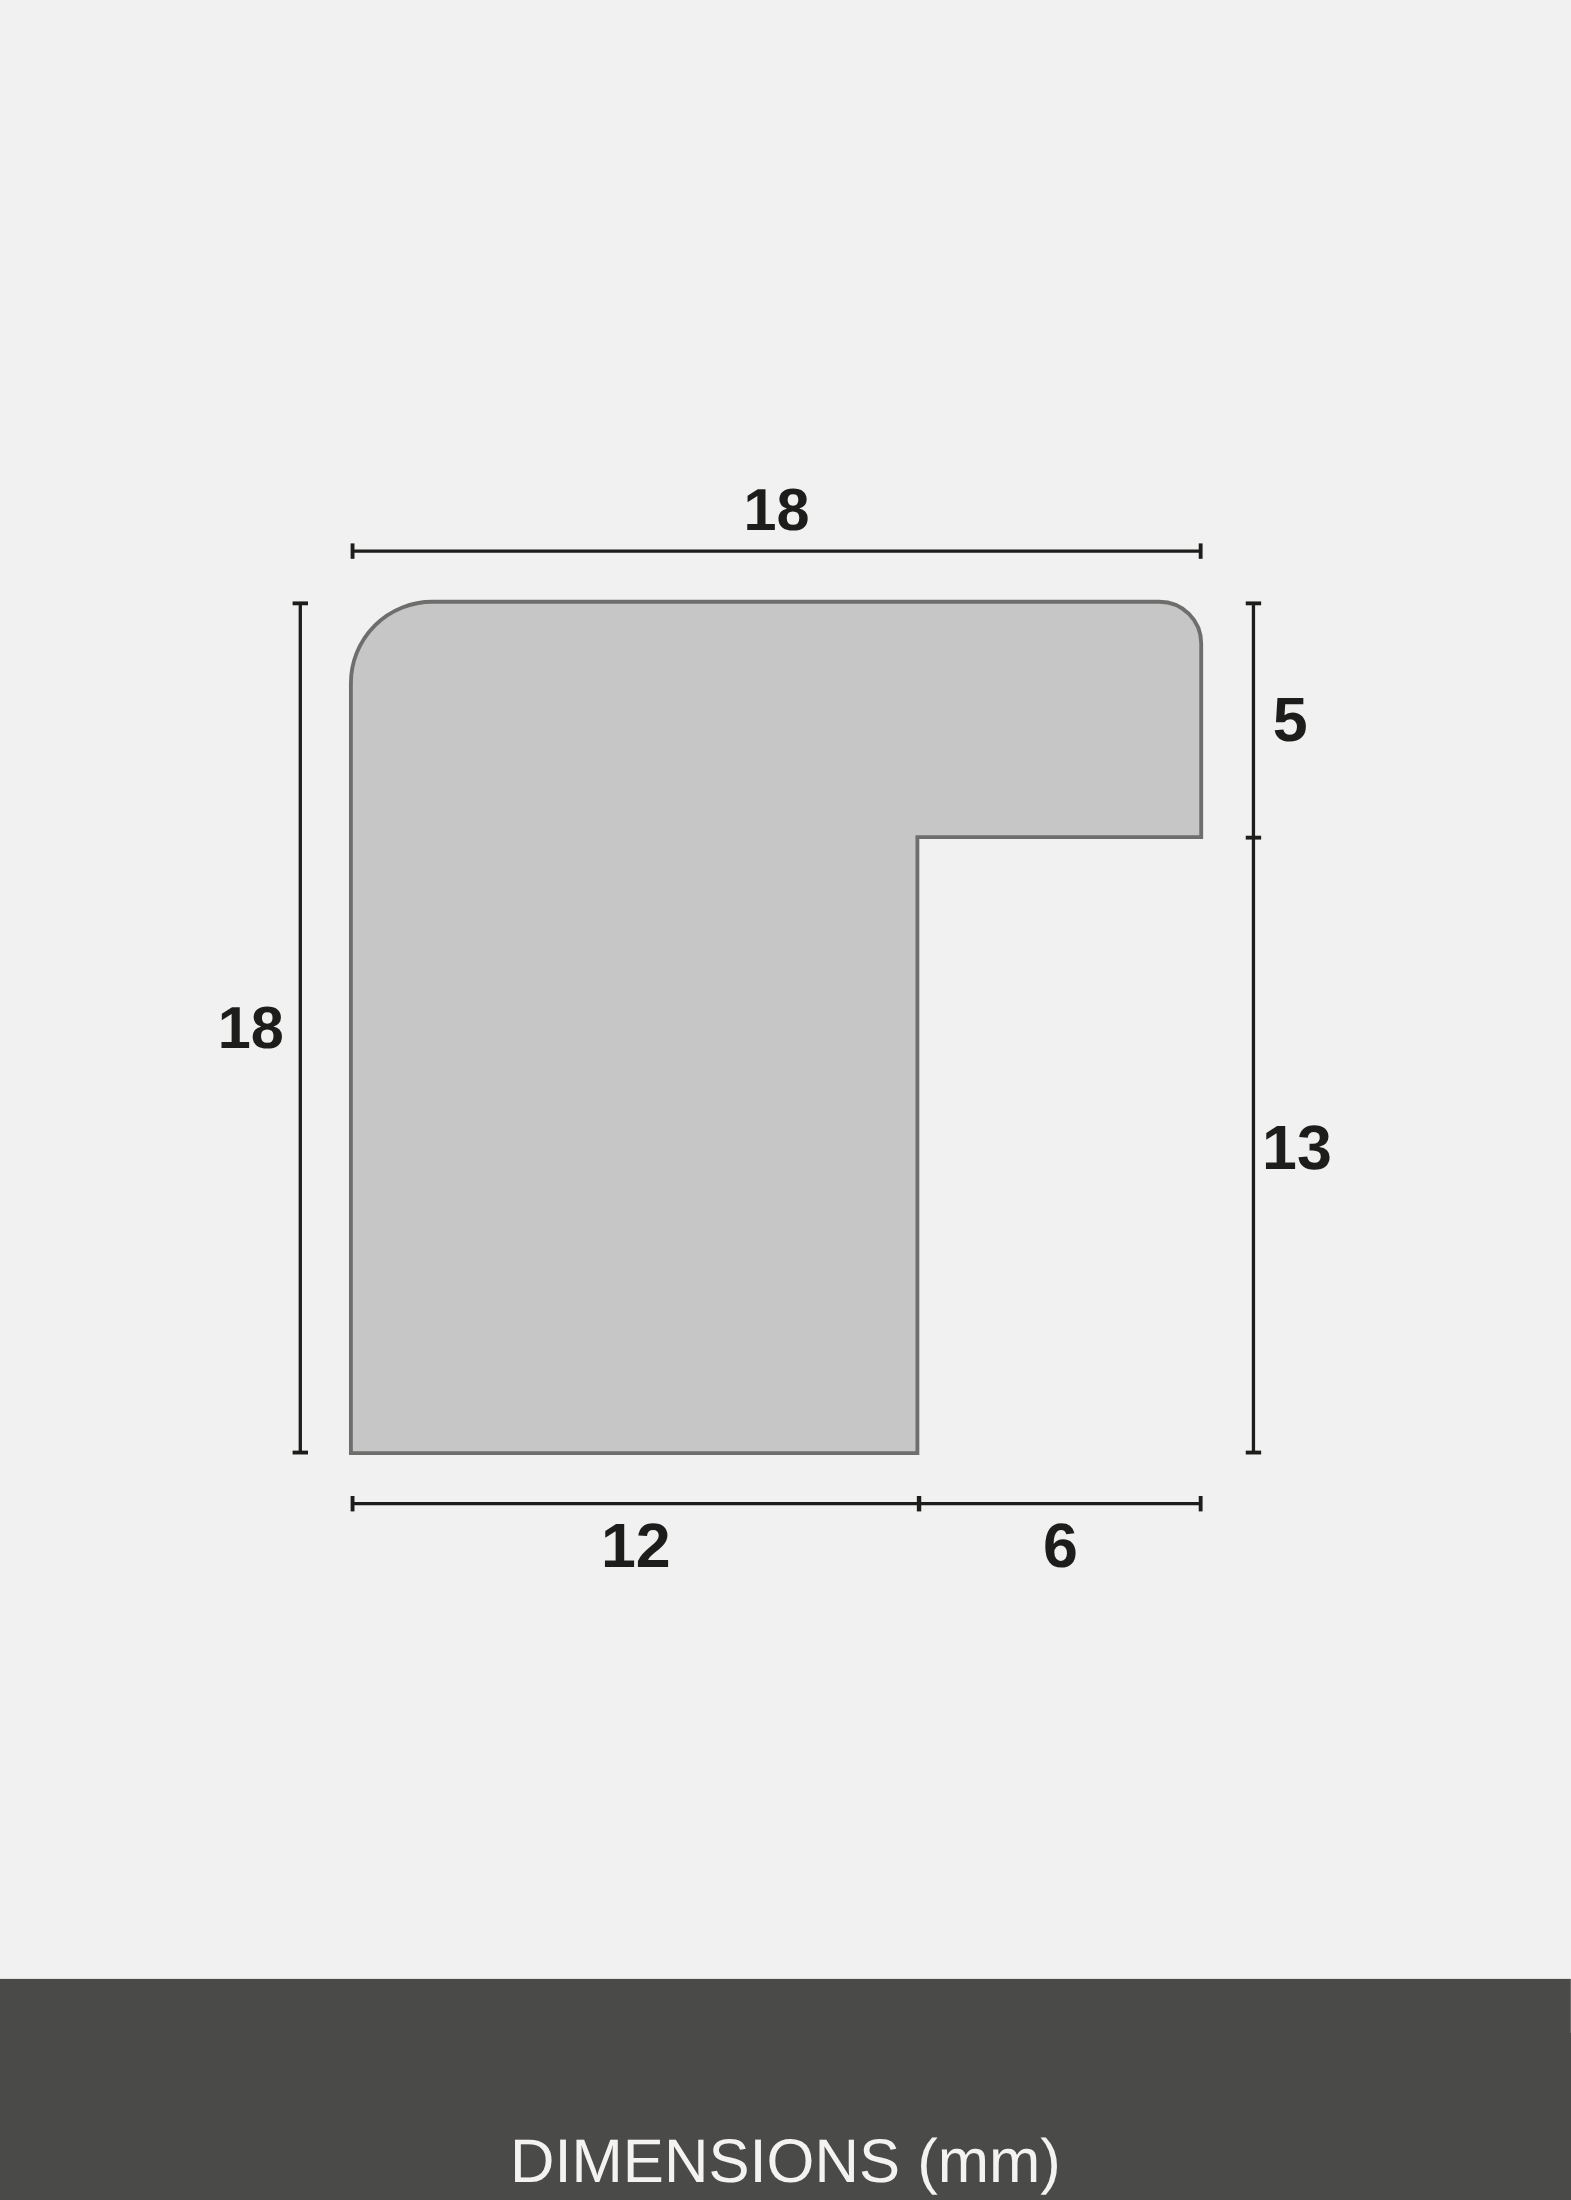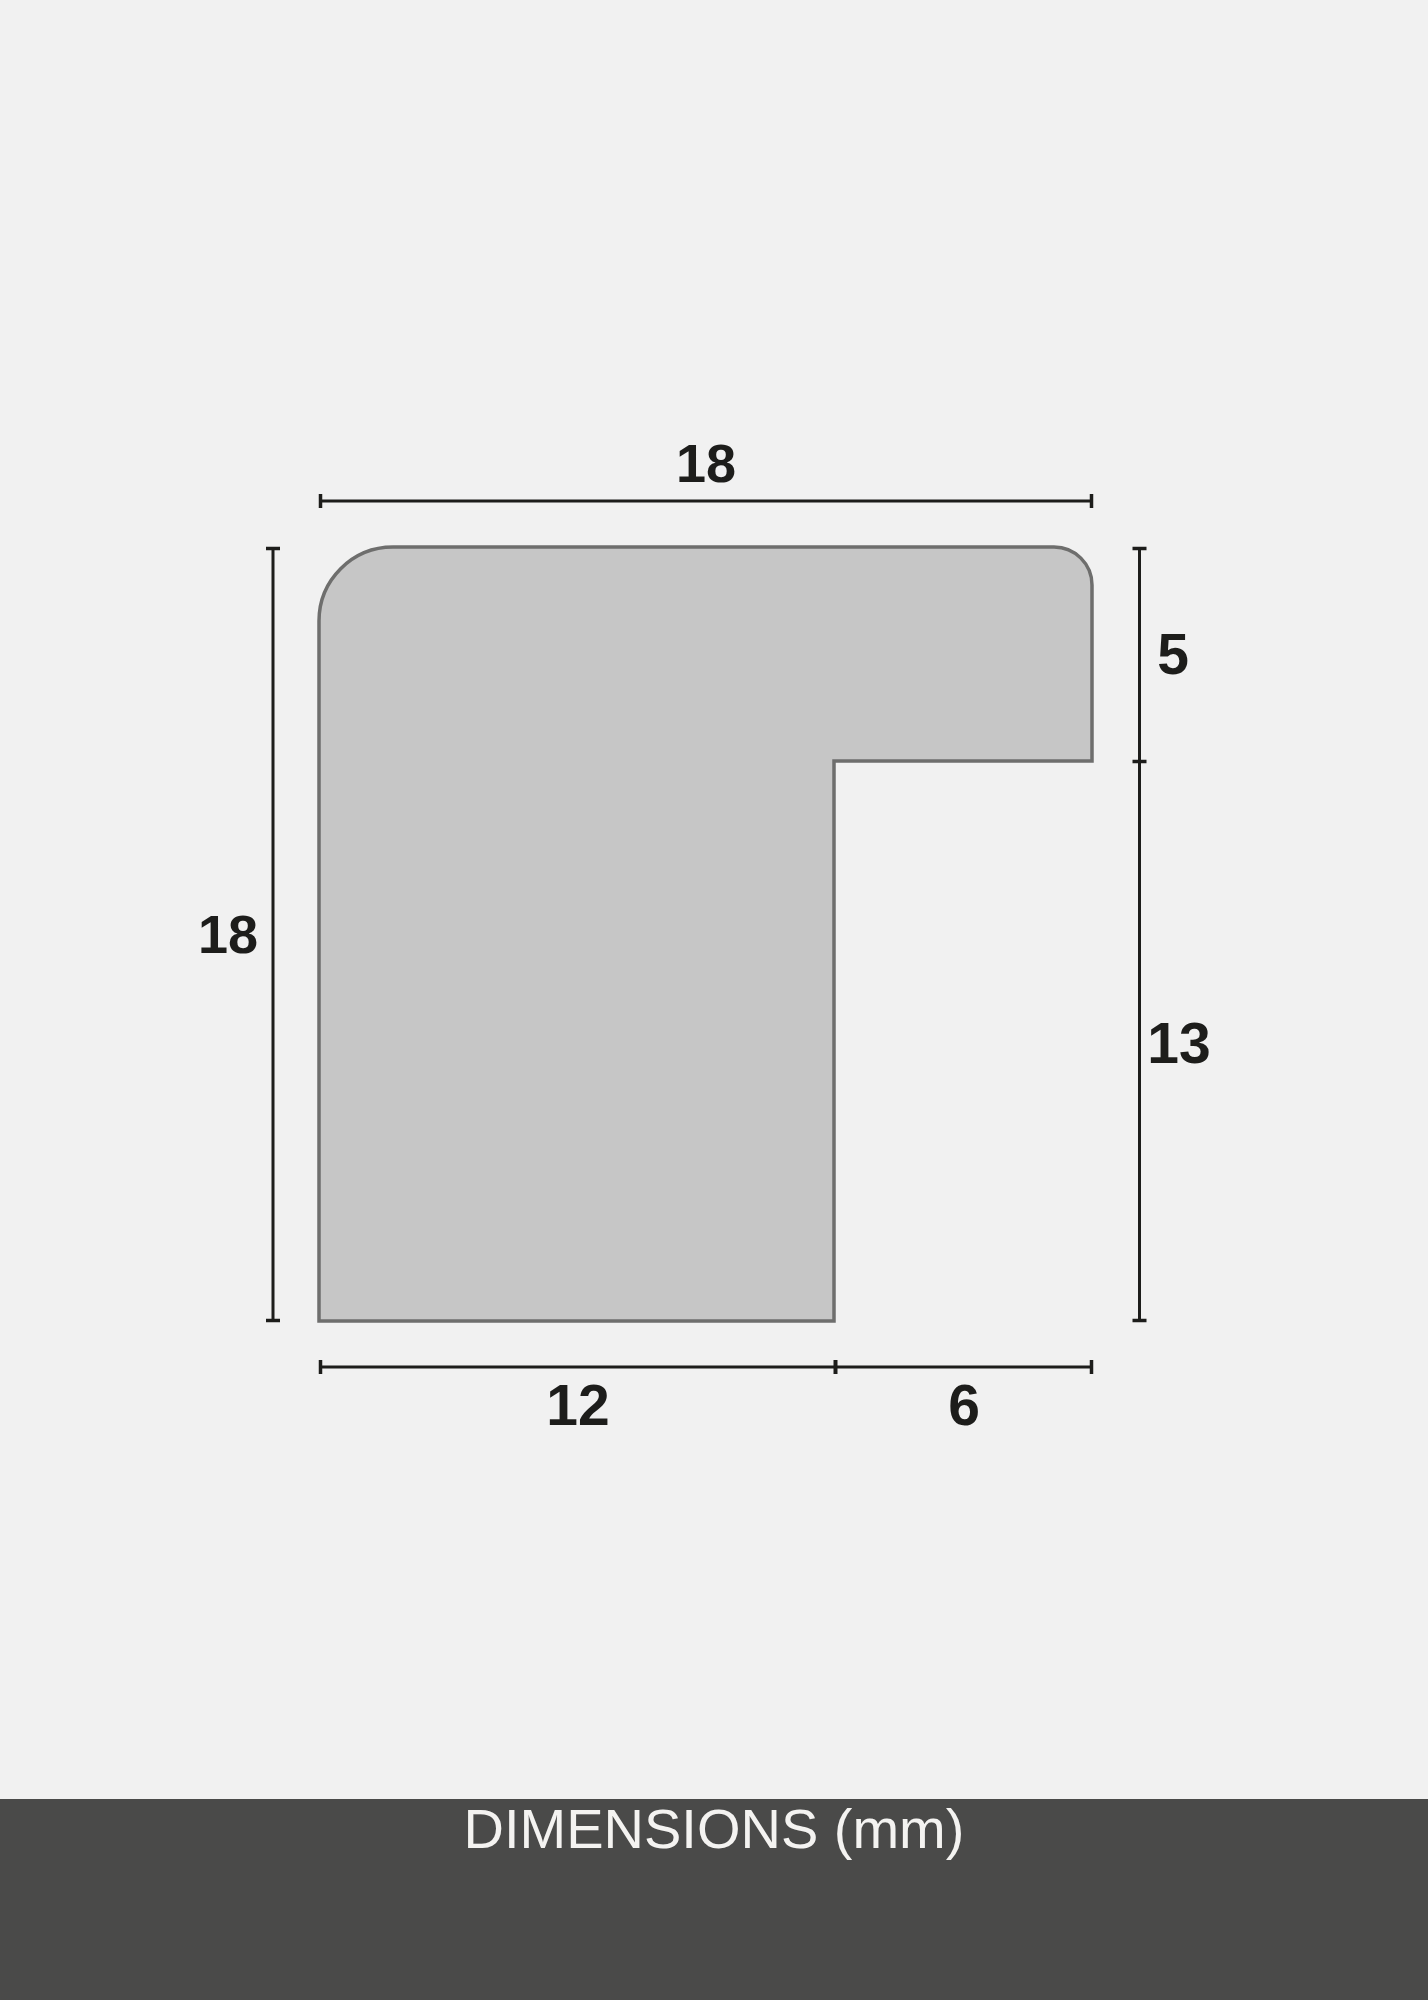--- a/index.html
+++ b/index.html
@@ -48,15 +48,15 @@
     <line x1="1091.5" y1="1360" x2="1091.5" y2="1374" stroke-width="3.5"></line>
   </g>
 
   <text class="lbl" x="578" y="1424.5" text-anchor="middle" style="font-size:57px">12</text>
 
   <text class="lbl" x="964" y="1424.5" text-anchor="middle" style="font-size:57px">6</text>
 </svg>
 
 <div style="position:absolute;left:0;top:1799px;width:1428px;height:201px;background:#4a4a49;"></div>
 
-<div style="position:absolute;left:0;top:1799px;width:1428px;height:201px;display:flex;align-items:flex-start;justify-content:center;">
+<div style="position:absolute;left:0;top:1799px;width:1428px;height:201px;display:flex;align-items:flex-end;justify-content:center;">
   <span style="color:#f4f3f1;font-size:56px;letter-spacing:0;position:relative;top:-3px;">DIMENSIONS (mm)</span>
 </div>
 
 </body></html>

